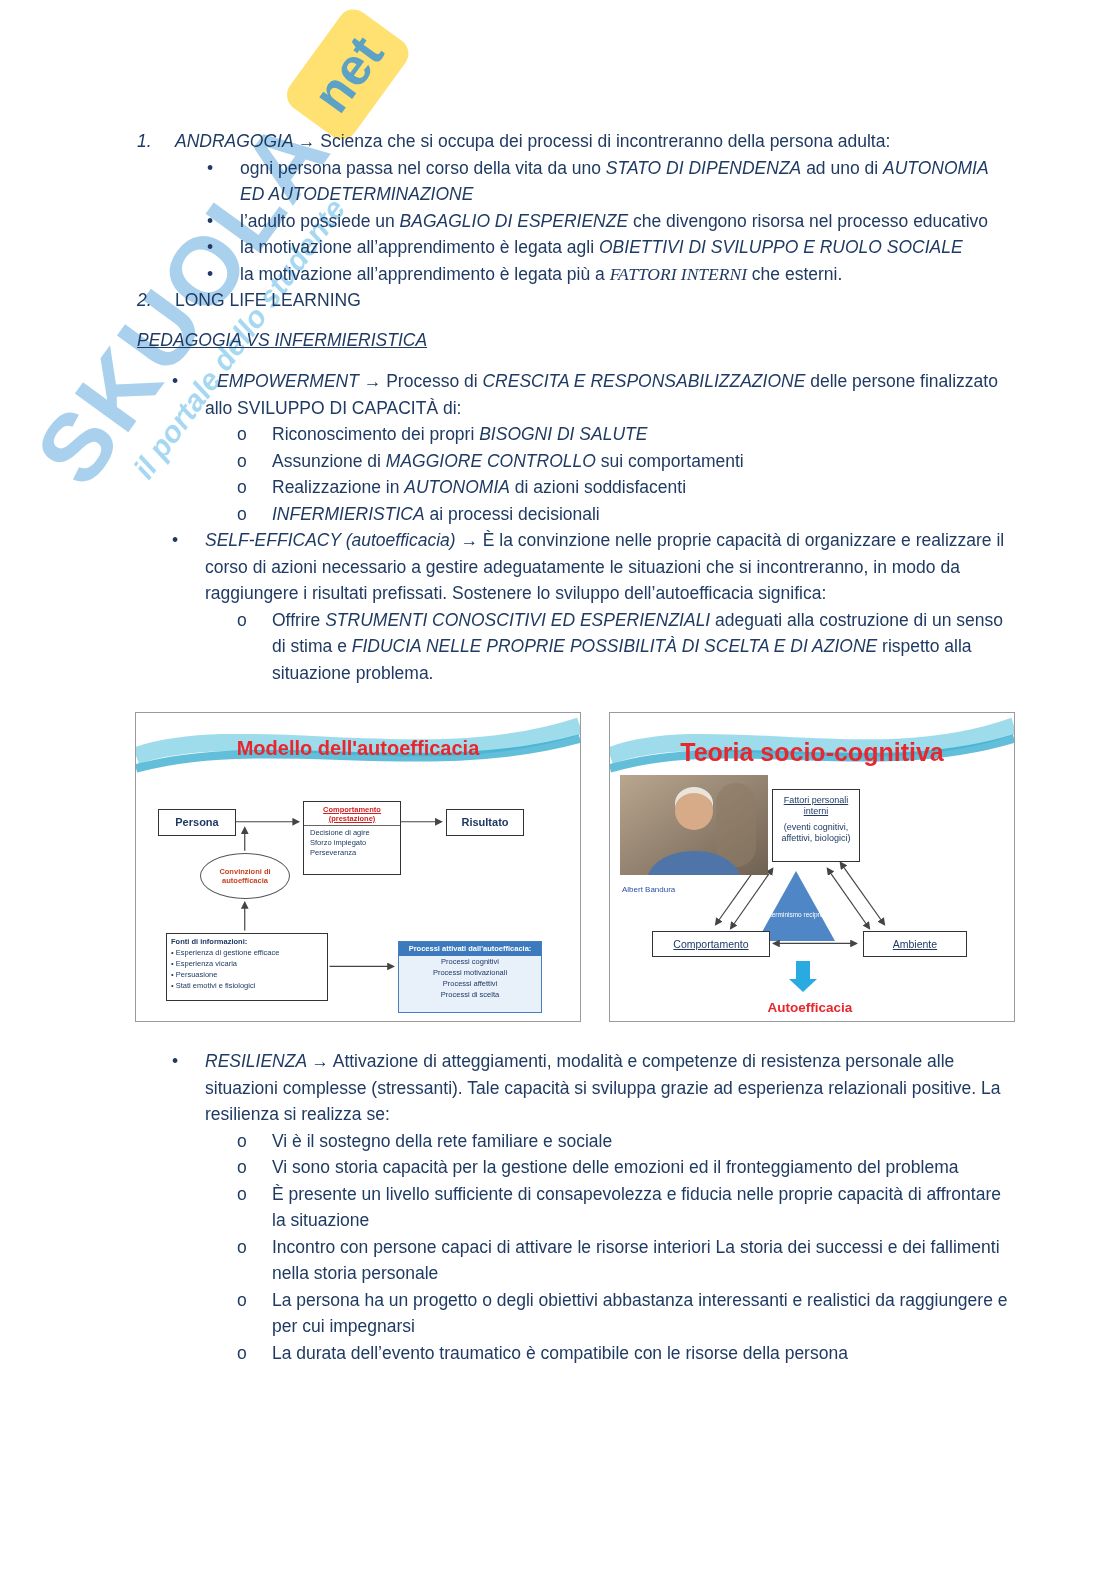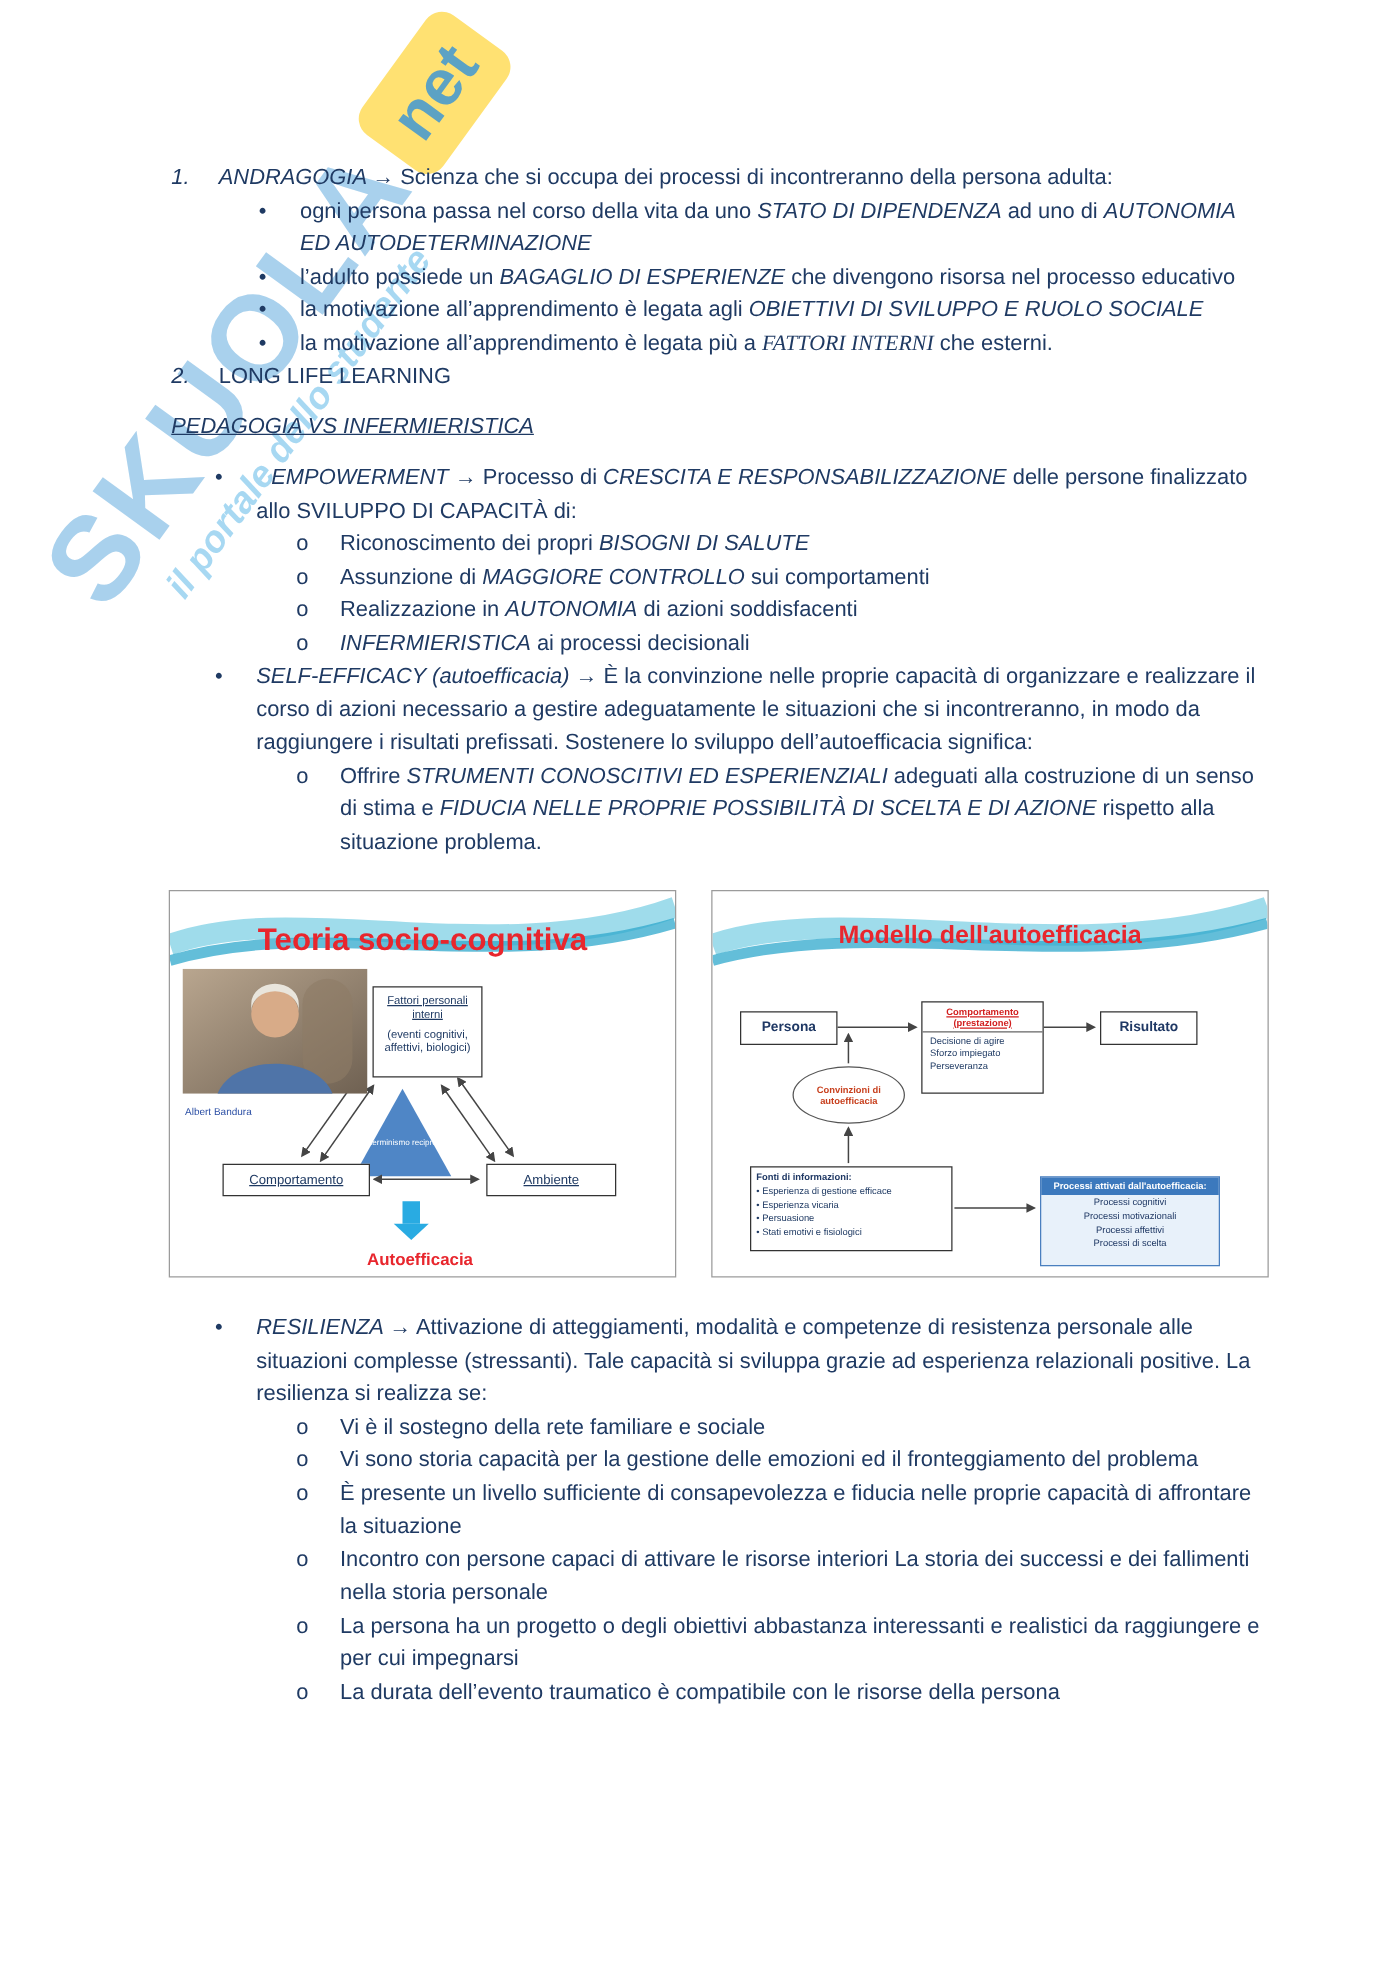--- a/index.html
+++ b/index.html
@@ -160,20 +160,76 @@
           <div class="li-body"><span style="font-style: italic;">SELF-EFFICACY (autoefficacia) </span><span>→ È la convinzione nelle proprie capacità di organizzare e realizzare il corso di azioni necessario a gestire adeguatamente le situazioni che si incontreranno, in modo da raggiungere i risultati prefissati. Sostenere lo sviluppo dell’autoefficacia significa:</span></div>
         </div>
         <div class="li lvl-b2">
           <span class="marker">o</span>
           <div class="li-body"><span>Offrire </span><span style="font-style: italic;">STRUMENTI CONOSCITIVI ED ESPERIENZIALI</span><span> adeguati alla costruzione di un senso di stima e </span><span style="font-style: italic;">FIDUCIA NELLE PROPRIE POSSIBILITÀ DI SCELTA E DI AZIONE</span><span> rispetto alla situazione problema.</span></div>
         </div>
       </div>
 
     <div class="figures">
 
+      <figure class="slide right" style="margin:0">
+        <svg class="wave" viewBox="0 0 400 60" preserveAspectRatio="none">
+          <path d="M0,40 C100,5 260,60 400,12" stroke="#8ed6e8" stroke-width="16" fill="none" opacity="0.85"></path>
+          <path d="M0,52 C120,18 260,64 400,24" stroke="#2fa8cc" stroke-width="8" fill="none" opacity="0.75"></path>
+        </svg>
+        <div class="slide-title">Modello dell'autoefficacia</div>
+
+        <div class="dbox persona">Persona</div>
+
+        <div class="dbox comp-r">
+          <div class="comp-title">Comportamento (prestazione)</div>
+          <div class="comp-items">
+              <div>Decisione di agire</div>
+              <div>Sforzo impiegato</div>
+              <div>Perseveranza</div>
+            </div>
+        </div>
+
+        <div class="dbox risultato">Risultato</div>
+
+        <div class="oval">Convinzioni di autoefficacia</div>
+
+        <div class="dbox fonti">
+          <div class="fonti-title">Fonti di informazioni:</div>
+          <div class="fonti-items">
+              <div>Esperienza di gestione efficace</div>
+              <div>Esperienza vicaria</div>
+              <div>Persuasione</div>
+              <div>Stati emotivi e fisiologici</div>
+            </div>
+        </div>
+
+        <div class="dbox processi">
+          <div class="processi-title">Processi attivati dall'autoefficacia:</div>
+          <div class="processi-items">
+              <div>Processi cognitivi</div>
+              <div>Processi motivazionali</div>
+              <div>Processi affettivi</div>
+              <div>Processi di scelta</div>
+            </div>
+        </div>
+
+        <svg class="diagram-arrows" viewBox="0 0 445 308">
+          <defs>
+            <marker id="ahR" viewBox="0 0 10 10" refX="8" refY="5" markerWidth="6.5" markerHeight="6.5" orient="auto">
+              <path d="M0,0 L10,5 L0,10 z" fill="#444"></path>
+            </marker>
+          </defs>
+          <line x1="100" y1="109" x2="163" y2="109" stroke="#444" stroke-width="1.2" marker-end="url(#ahR)"></line>
+          <line x1="265" y1="109" x2="306" y2="109" stroke="#444" stroke-width="1.2" marker-end="url(#ahR)"></line>
+          <line x1="109" y1="138" x2="109" y2="115" stroke="#444" stroke-width="1.2" marker-end="url(#ahR)"></line>
+          <line x1="109" y1="218" x2="109" y2="190" stroke="#444" stroke-width="1.2" marker-end="url(#ahR)"></line>
+          <line x1="194" y1="254" x2="258" y2="254" stroke="#444" stroke-width="1.2" marker-end="url(#ahR)"></line>
+        </svg>
+      </figure>
+
       <figure class="slide left" style="margin:0">
         <svg class="wave" viewBox="0 0 400 60" preserveAspectRatio="none">
           <path d="M0,40 C100,5 260,60 400,12" stroke="#8ed6e8" stroke-width="16" fill="none" opacity="0.85"></path>
           <path d="M0,52 C120,18 260,64 400,24" stroke="#2fa8cc" stroke-width="8" fill="none" opacity="0.75"></path>
         </svg>
         <div class="slide-title">Teoria socio-cognitiva</div>
 
         <svg class="photo" viewBox="0 0 148 100">
           <defs>
             <linearGradient id="pg1" x1="0" y1="0" x2="1" y2="1">
@@ -213,76 +269,20 @@
           <line x1="150" y1="150" x2="106" y2="212" stroke="#444" stroke-width="1.2" marker-start="url(#ahL)" marker-end="url(#ahL)"></line>
           <line x1="163" y1="156" x2="121" y2="216" stroke="#444" stroke-width="1.2" marker-start="url(#ahL)" marker-end="url(#ahL)"></line>
           <line x1="231" y1="150" x2="275" y2="212" stroke="#444" stroke-width="1.2" marker-start="url(#ahL)" marker-end="url(#ahL)"></line>
           <line x1="218" y1="156" x2="260" y2="216" stroke="#444" stroke-width="1.2" marker-start="url(#ahL)" marker-end="url(#ahL)"></line>
           <line x1="164" y1="231" x2="247" y2="231" stroke="#444" stroke-width="1.2" marker-start="url(#ahL)" marker-end="url(#ahL)"></line>
         </svg>
 
         <div class="down-arrow"></div>
         <div class="autoeff">Autoefficacia</div>
       </figure>
-
-      <figure class="slide right" style="margin:0">
-        <svg class="wave" viewBox="0 0 400 60" preserveAspectRatio="none">
-          <path d="M0,40 C100,5 260,60 400,12" stroke="#8ed6e8" stroke-width="16" fill="none" opacity="0.85"></path>
-          <path d="M0,52 C120,18 260,64 400,24" stroke="#2fa8cc" stroke-width="8" fill="none" opacity="0.75"></path>
-        </svg>
-        <div class="slide-title">Modello dell'autoefficacia</div>
-
-        <div class="dbox persona">Persona</div>
-
-        <div class="dbox comp-r">
-          <div class="comp-title">Comportamento (prestazione)</div>
-          <div class="comp-items">
-              <div>Decisione di agire</div>
-              <div>Sforzo impiegato</div>
-              <div>Perseveranza</div>
-            </div>
-        </div>
-
-        <div class="dbox risultato">Risultato</div>
-
-        <div class="oval">Convinzioni di autoefficacia</div>
-
-        <div class="dbox fonti">
-          <div class="fonti-title">Fonti di informazioni:</div>
-          <div class="fonti-items">
-              <div>Esperienza di gestione efficace</div>
-              <div>Esperienza vicaria</div>
-              <div>Persuasione</div>
-              <div>Stati emotivi e fisiologici</div>
-            </div>
-        </div>
-
-        <div class="dbox processi">
-          <div class="processi-title">Processi attivati dall'autoefficacia:</div>
-          <div class="processi-items">
-              <div>Processi cognitivi</div>
-              <div>Processi motivazionali</div>
-              <div>Processi affettivi</div>
-              <div>Processi di scelta</div>
-            </div>
-        </div>
-
-        <svg class="diagram-arrows" viewBox="0 0 445 308">
-          <defs>
-            <marker id="ahR" viewBox="0 0 10 10" refX="8" refY="5" markerWidth="6.5" markerHeight="6.5" orient="auto">
-              <path d="M0,0 L10,5 L0,10 z" fill="#444"></path>
-            </marker>
-          </defs>
-          <line x1="100" y1="109" x2="163" y2="109" stroke="#444" stroke-width="1.2" marker-end="url(#ahR)"></line>
-          <line x1="265" y1="109" x2="306" y2="109" stroke="#444" stroke-width="1.2" marker-end="url(#ahR)"></line>
-          <line x1="109" y1="138" x2="109" y2="115" stroke="#444" stroke-width="1.2" marker-end="url(#ahR)"></line>
-          <line x1="109" y1="218" x2="109" y2="190" stroke="#444" stroke-width="1.2" marker-end="url(#ahR)"></line>
-          <line x1="194" y1="254" x2="258" y2="254" stroke="#444" stroke-width="1.2" marker-end="url(#ahR)"></line>
-        </svg>
-      </figure>
     </div>
 
     <div id="bullets-bottom">
         <div class="li lvl-b1">
           <span class="marker">•</span>
           <div class="li-body"><span style="font-style: italic; margin-top: 40px;">RESILIENZA </span><span>→ Attivazione di atteggiamenti, modalità e competenze di resistenza personale alle situazioni complesse (stressanti). Tale capacità si sviluppa grazie ad esperienza relazionali positive. La resilienza si realizza se:</span></div>
         </div>
         <div class="li lvl-b2">
           <span class="marker">o</span>
           <div class="li-body"><span>Vi è il sostegno della rete familiare e sociale</span></div>

